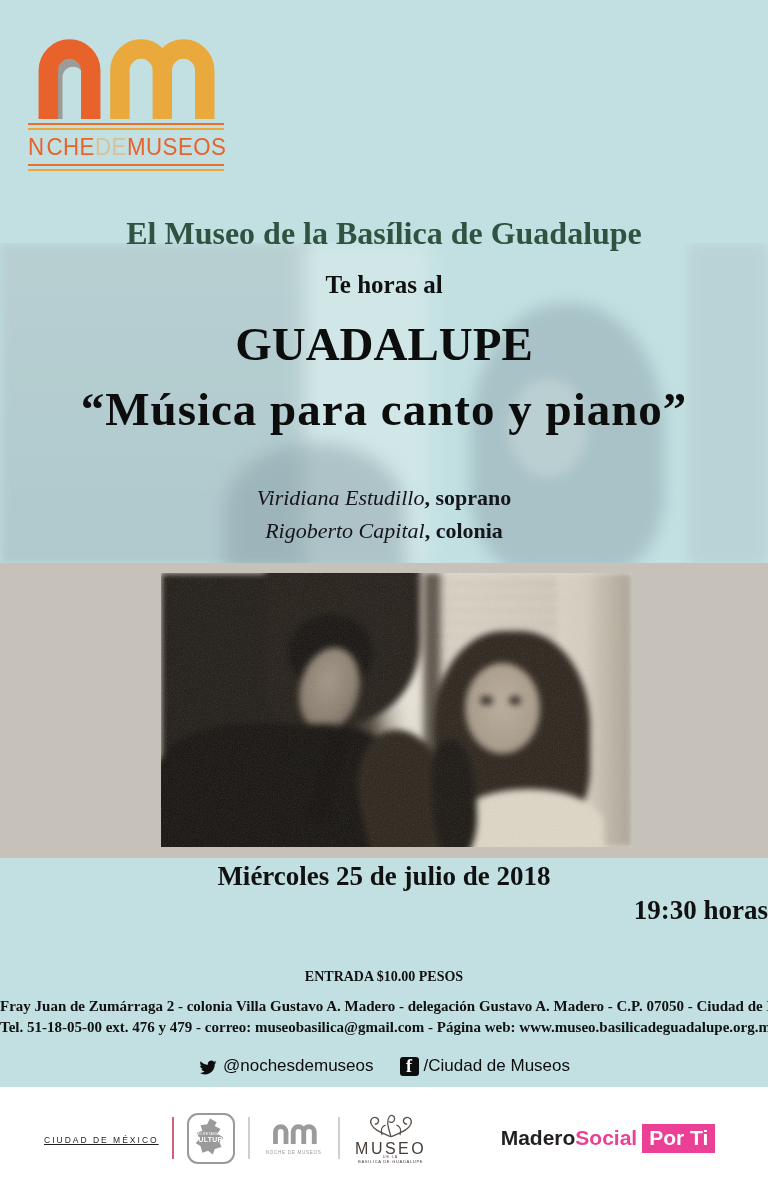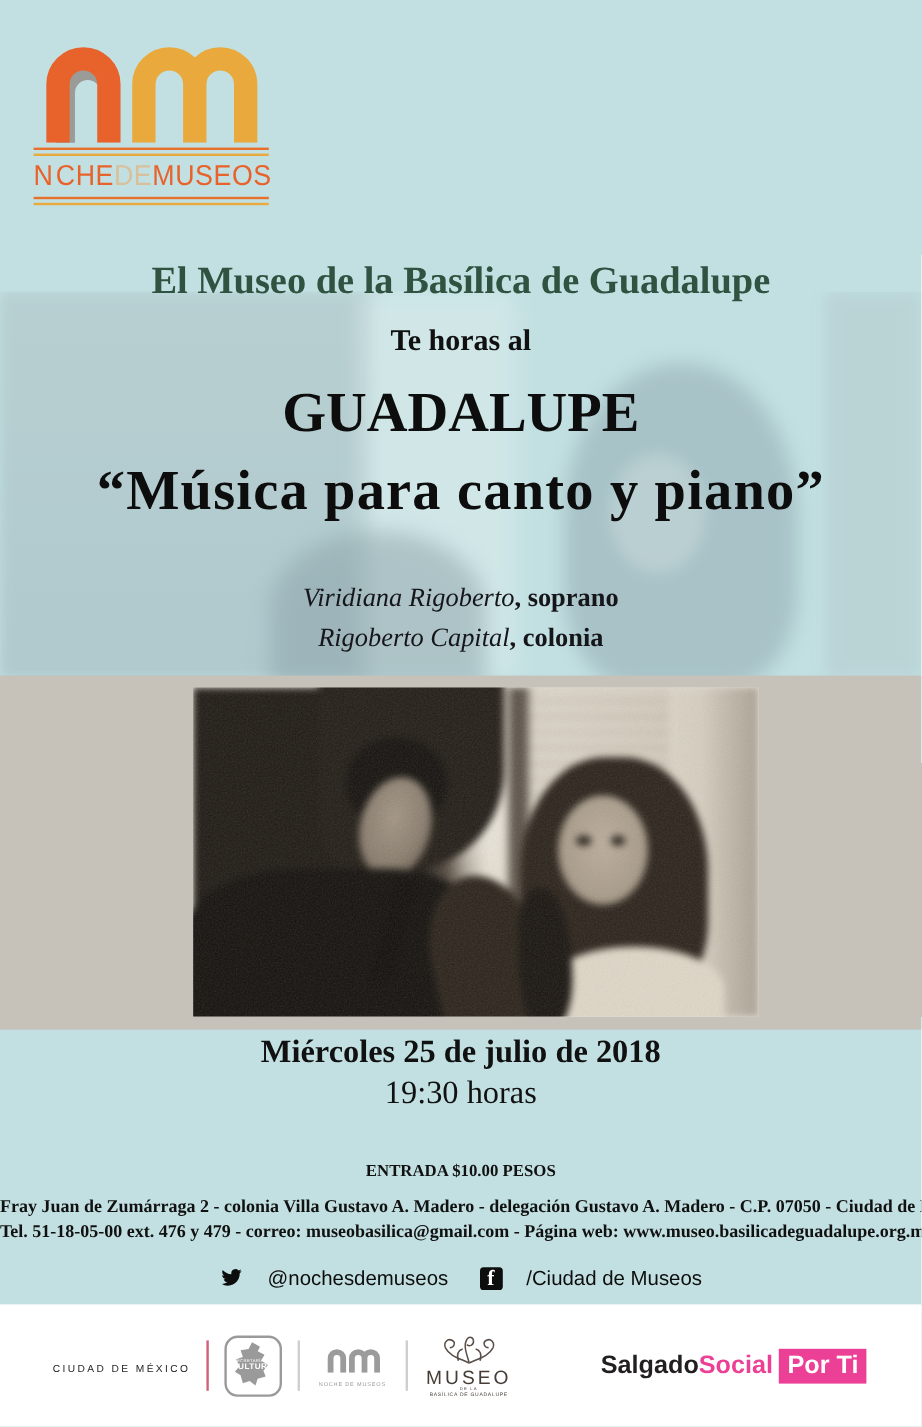--- a/index.html
+++ b/index.html
@@ -19,21 +19,21 @@
   .ctext{position:absolute;left:0;right:0;text-align:center;z-index:2;white-space:nowrap;}
   .title{top:194px;font-size:32px;font-weight:bold;color:#2f5340;}
   .invite{top:271px;font-size:25px;font-weight:bold;color:#101010;}
   .concert{top:317px;font-size:47px;font-weight:bold;color:#0d0d0d;letter-spacing:0;}
   .musica{top:382px;font-size:47px;font-weight:bold;color:#0d0d0d;letter-spacing:1px;}
   .perf{font-size:22px;color:#15151a;}
   .perf .pname{font-style:italic;font-weight:500;}
   .perf .psep,.perf .prole{font-weight:bold;}
   .p1{top:485px;} .p2{top:518px;}
   .date{top:861px;font-size:27px;font-weight:bold;}
-  .time{top:895px;font-size:27px;font-weight:normal;}
+  .time{top:895px;font-size:27px;font-weight:bold;text-align:right;}
   .admission{top:969px;font-size:14px;font-weight:bold;}
   .addr{font-size:15px;font-weight:bold;line-height:21px;}
   .addr1{top:996px;} .addr2{top:1017px;}
   
   .ghost{position:absolute;left:0;top:243px;width:768px;height:322px;overflow:hidden;z-index:1;}
   .ghost div{position:absolute;}
   .g-left{left:0;top:0;width:312px;height:100%;background:linear-gradient(180deg,#b2c6c8,#a5bcc1);opacity:.62;filter:blur(5px);}
   .g-band{left:300px;top:0;width:130px;height:100%;background:#dcecec;opacity:.55;filter:blur(9px);}
   .g-fig-left{left:225px;top:200px;width:180px;height:130px;background:#8ba2a8;border-radius:50% 50% 0 0;opacity:.5;filter:blur(9px);}
   .g-hair-right{left:470px;top:60px;width:195px;height:270px;background:#93abb1;border-radius:48% 48% 30% 30%;opacity:.55;filter:blur(8px);}
@@ -60,33 +60,33 @@
   .ph-w-face{left:64.5%;top:33%;width:16%;height:33%;background:radial-gradient(ellipse at 50% 45%,#c4b7a6 0%,#b0a492 60%,#897d6c 100%);border-radius:50%;}
   .ph-w-eye{width:2.6%;height:3.2%;background:#2a241d;border-radius:50%;top:45%;}
   .ph-w-eye.l{left:67.8%;} .ph-w-eye.r{left:73.8%;}
   .ph-w-body{left:62%;top:79%;width:32%;height:26%;background:#ece6d6;border-radius:50% 50% 0 0;}
   .ph-ruffle{left:57.5%;top:61%;width:9.5%;height:44%;background:#100d0a;border-radius:40% 60% 50% 50%/30% 70% 40% 60%;}
   .ph-tint{position:absolute;inset:0;background:rgba(104,87,68,.10);}
   .grain{position:absolute;inset:0;width:100%;height:100%;opacity:.16;}
   
   .social{position:absolute;left:0;right:0;top:1056px;display:flex;justify-content:center;align-items:center;gap:26px;z-index:2;
           font-family:"Liberation Sans",sans-serif;font-size:17px;color:#0d0d0d;}
-  .soc{display:flex;align-items:flex-start;gap:20px;}
+  .soc{display:flex;align-items:flex-end;gap:5px;}
   .fb{width:19px;height:19px;background:#0d0d0d;border-radius:3px;color:#fff;display:flex;align-items:flex-end;justify-content:center;
       font-family:"Liberation Serif",serif;font-weight:bold;font-size:18px;line-height:19px;overflow:hidden;}
   
   .footer{position:absolute;left:0;top:1087px;width:768px;height:102px;background:#ffffff;display:flex;align-items:center;
           padding-left:44px;box-sizing:border-box;font-family:"Liberation Sans",sans-serif;z-index:3;}
   .vdiv{width:2px;height:42px;background:#cfcfcf;margin:0 13px;flex:none;}
   .vdiv.pink{background:#d2607a;}
   .cdmx{flex:none;text-align:center;}
   .cdmx-row{font-size:42px;line-height:40px;letter-spacing:-1px;white-space:nowrap;}
   .cdmx-row .cd{color:#231f20;font-weight:500;}
   .cdmx-row .mx{color:#e61b7b;font-weight:bold;}
-  .cdmx-sub{font-size:8.5px;letter-spacing:2px;color:#231f20;margin-top:3px;text-align:center;}
+  .cdmx-sub{font-size:8.5px;letter-spacing:2px;color:#231f20;margin-top:3px;text-align:center;text-decoration:underline;}
   .cultura{position:relative;flex:none;width:44px;height:47px;border:2px solid #9a9a9a;border-radius:11px;background:#fff;}
   .cultura svg{position:absolute;left:2px;top:1px;}
   .cult-top{position:absolute;left:0;right:0;top:17px;text-align:center;font-size:3.5px;color:#fff;letter-spacing:.3px;}
   .cult-label{position:absolute;left:0;right:0;top:21px;text-align:center;font-size:6.8px;font-weight:bold;color:#fff;letter-spacing:.4px;}
   .nm-mini{flex:none;text-align:center;width:62px;}
   .nm-mini-label{font-size:4.6px;color:#9b9b9b;letter-spacing:.7px;margin-top:2px;white-space:nowrap;}
   .museo{flex:none;text-align:center;width:76px;color:#463d37;}
   .museo-label{font-family:Liberation Sans, sans-serif;font-size:16px;letter-spacing:2.5px;line-height:11px;}
   .museo-sub1{font-size:3.5px;letter-spacing:1px;margin-top:1px;}
   .museo-sub2{font-size:4.2px;letter-spacing:.6px;}
@@ -126,21 +126,21 @@
     <div class="g-face-right"></div>
     <div class="g-edge-right"></div>
   </div>
 
   <h1 class="ctext title">El Museo de la Basílica de Guadalupe</h1>
   <div class="ctext invite">Te horas al</div>
   <div class="ctext concert">GUADALUPE</div>
   <div class="ctext musica">“Música para canto y piano”</div>
 
   <div class="ctext perf p1">
-    <span class="pname">Viridiana Rigoberto</span><span class="psep">, </span><span class="prole">soprano</span>
+    <span class="pname">Viridiana Estudillo</span><span class="psep">, </span><span class="prole">soprano</span>
   </div>
   <div class="ctext perf p2">
     <span class="pname">Rigoberto Capital</span><span class="psep">, </span><span class="prole">colonia</span>
   </div>
 
   <div class="band">
     <div class="photo">
       <div class="ph-scene">
         <div class="ph-bg"></div>
         <div class="ph-glow"></div>
@@ -222,19 +222,19 @@
           <path d="M30 26 C38 22 48 20 52 12 C54 7 50 3 46 5 C42 7 44 12 48 12"></path>
           <path d="M30 26 C28 18 24 10 28 4 C30 1 34 2 34 6 C34 10 30 11 28 9"></path>
           <path d="M20 24 C18 18 20 14 24 13 M40 24 C42 18 40 14 36 13"></path>
         </g>
       </svg>
       <div class="museo-label">MUSEO</div>
       <div class="museo-sub1">DE LA</div>
       <div class="museo-sub2">BASÍLICA DE GUADALUPE</div>
     </div>
     <div class="capital">
-      <span class="cap-black">Salgado</span>
+      <span class="cap-black">Madero</span>
         <span class="cap-pink">Social</span>
         <span class="cap-box">Por Ti</span>
     </div>
   </footer>
 
 </div>
 
 </body></html>

